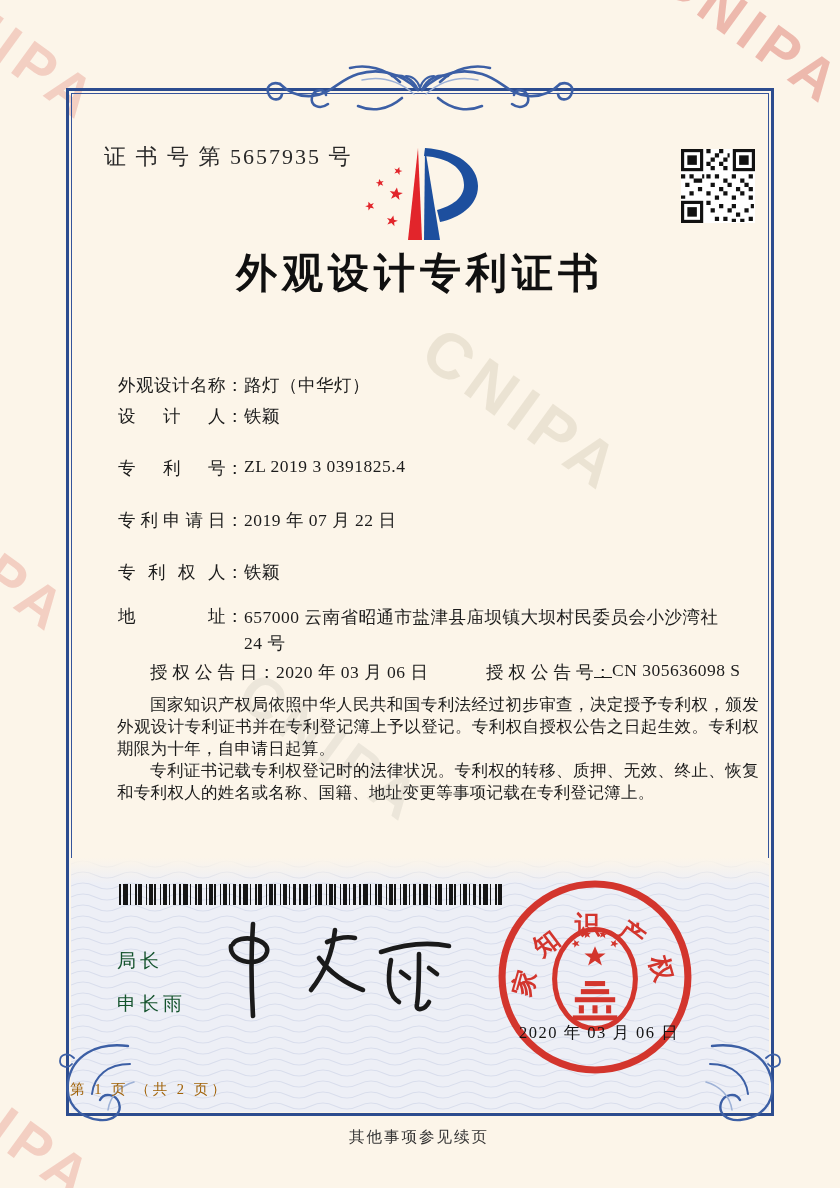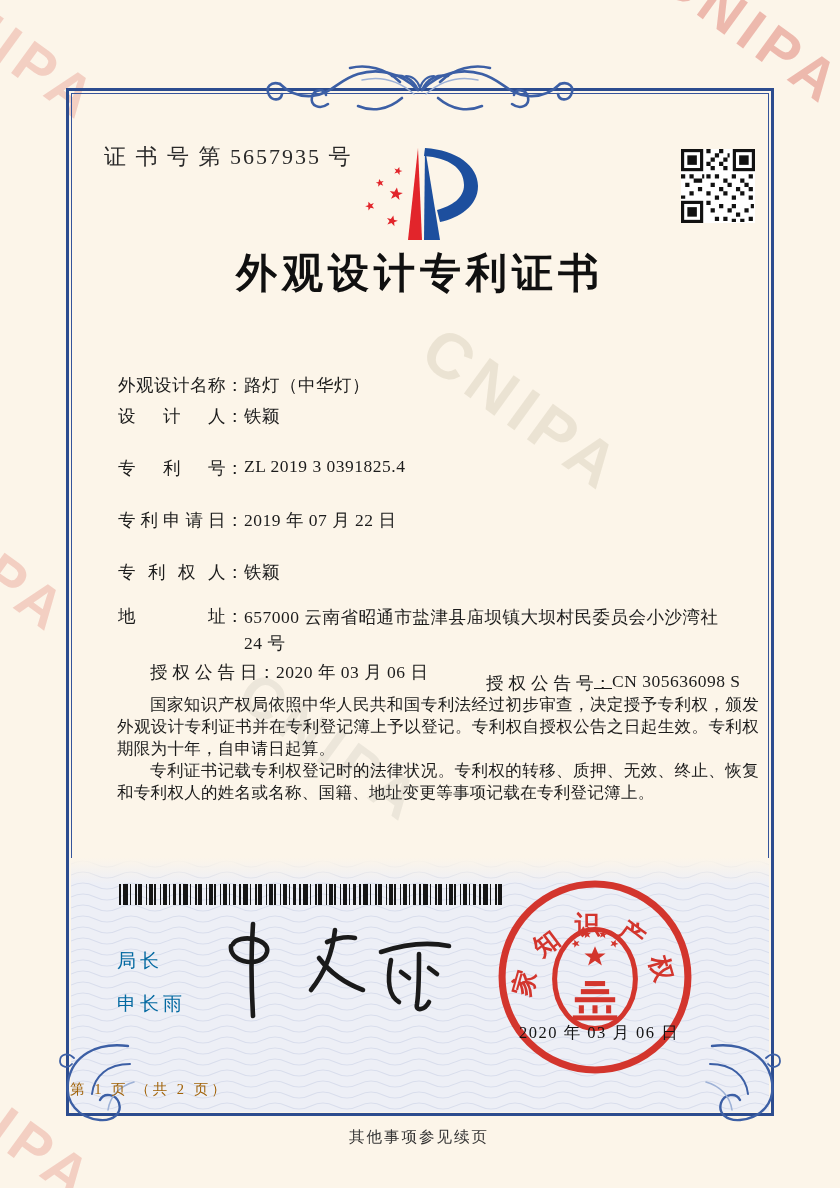--- a/index.html
+++ b/index.html
@@ -50,21 +50,21 @@
     font-size:41px;font-weight:bold;letter-spacing:5px;color:#101010;
   }
   .field-row{left:118px;font-size:17.5px;letter-spacing:0.5px;}
   .flabel{
     display:inline-block;width:108px;text-align:justify;text-align-last:justify;
     vertical-align:top;
   }
   .colon{vertical-align:top;}
   .fval{display:inline-block;vertical-align:top;}
   .fval-wide{max-width:492px;line-height:26px;}
-  .grant-right{position:absolute;left:336px;top:11px;white-space:nowrap;text-decoration:underline;}
+  .grant-right{position:absolute;left:336px;top:0;white-space:nowrap;text-decoration:underline;}
   .paras{
     left:117px;top:694px;width:642px;font-size:16.5px;line-height:22px;
     letter-spacing:0.3px;text-align:justify;
   }
   .paras p{margin:0;text-indent:2em;}
   .barcode{
     left:119px;top:884px;width:386px;height:21px;
     background:repeating-linear-gradient(90deg,
       #151515 0 2px,transparent 2px 4px,
       #151515 4px 9px,transparent 9px 11px,
@@ -72,21 +72,21 @@
       #151515 16px 18px,transparent 18px 19px,
       #151515 19px 23px,transparent 23px 27px,
       #151515 27px 28px,transparent 28px 30px,
       #151515 30px 34px,transparent 34px 35px,
       #151515 35px 37px,transparent 37px 41px,
       #151515 41px 42px,transparent 42px 44px,
       #151515 44px 48px,transparent 48px 50px,
       #151515 50px 51px,transparent 51px 54px,
       #151515 54px 57px,transparent 57px 60px);
   }
-  .officer{left:117px;top:948px;font-size:19px;letter-spacing:4px;color:#0369a1;}
+  .officer{left:117px;top:948px;font-size:19px;letter-spacing:4px;color:#14532d;}
   .officer div{margin-bottom:17px;}
   .seal-date{
     left:519px;top:1022px;font-size:16.5px;letter-spacing:1.5px;color:#141414;z-index:4;
   }
   .footer-page{
     left:70px;top:1080px;width:788px;text-align:left;
     font-size:14.5px;letter-spacing:3px;color:#a16207;
   }
   .note{
     left:0;top:1127px;width:838px;text-align:center;

